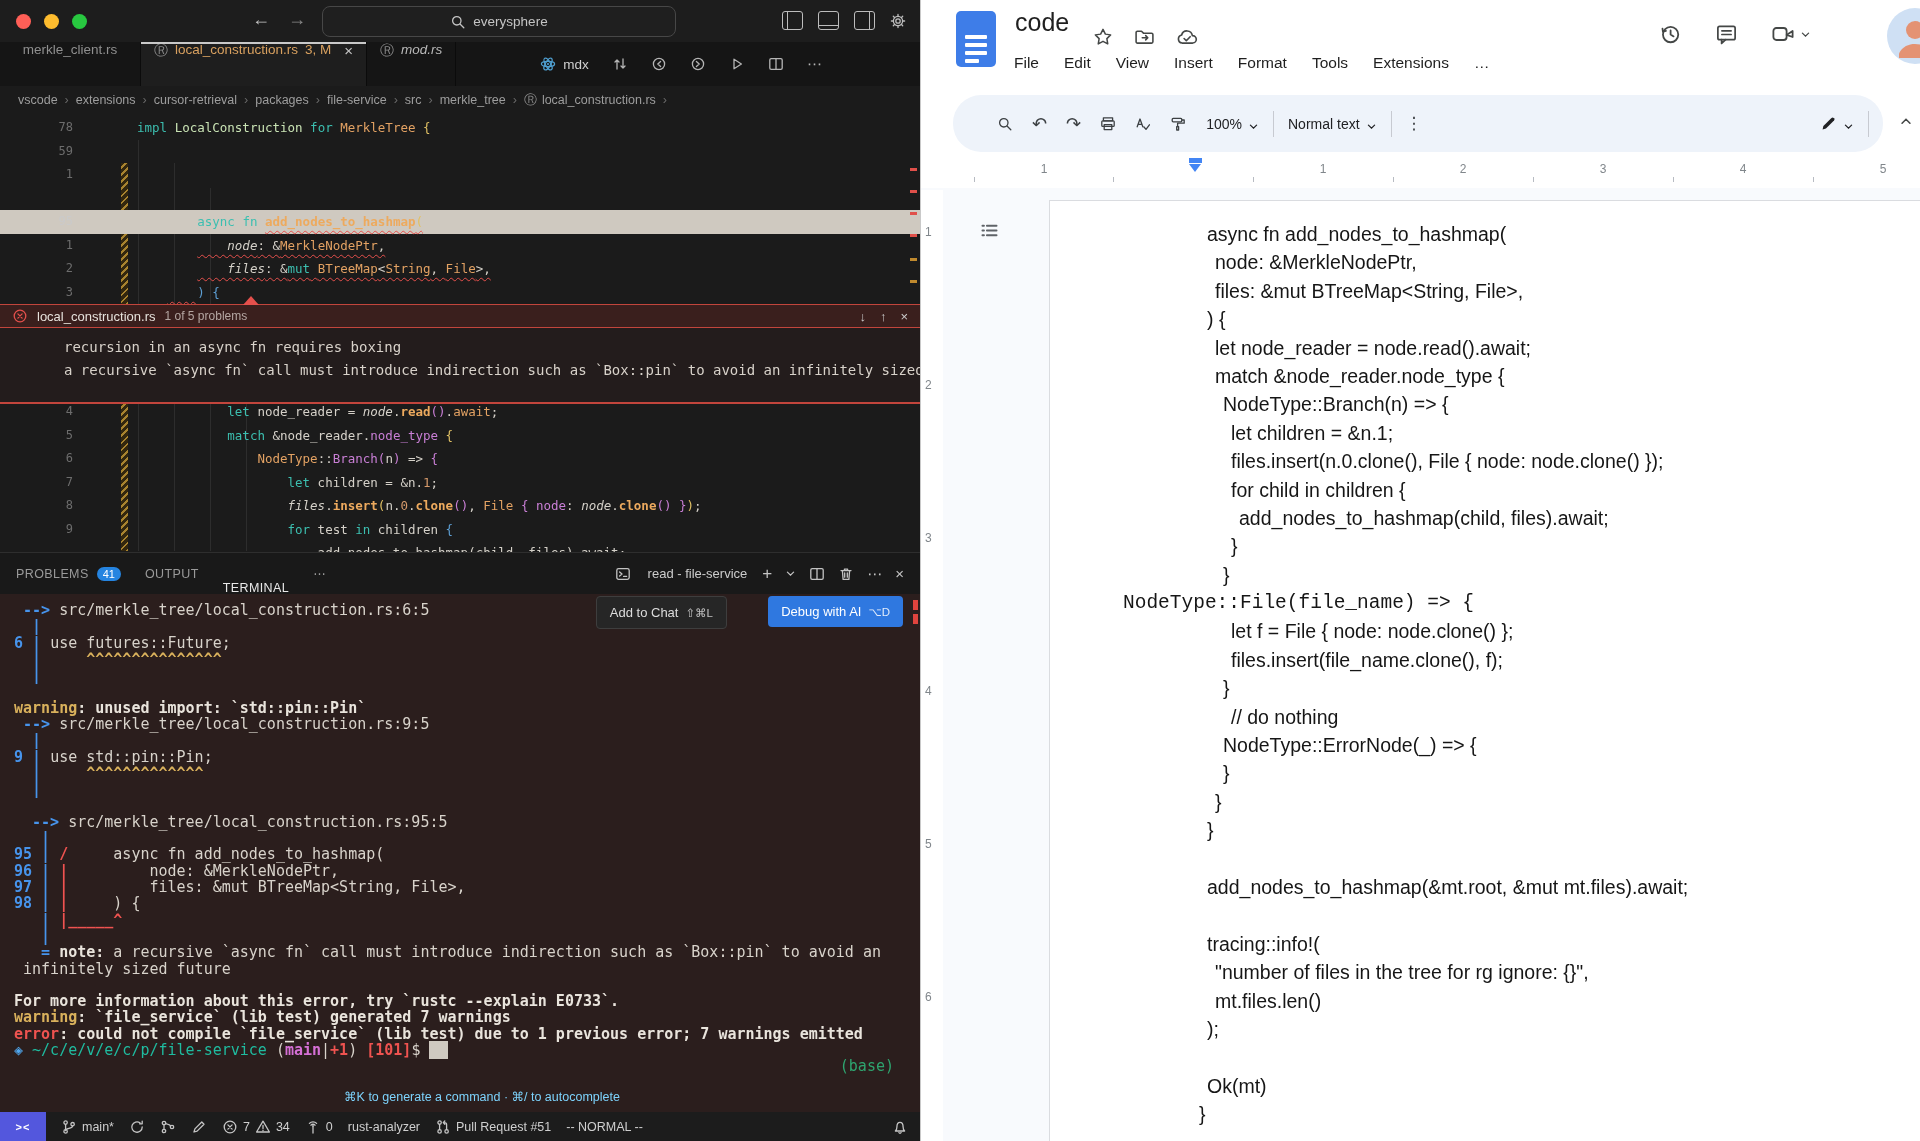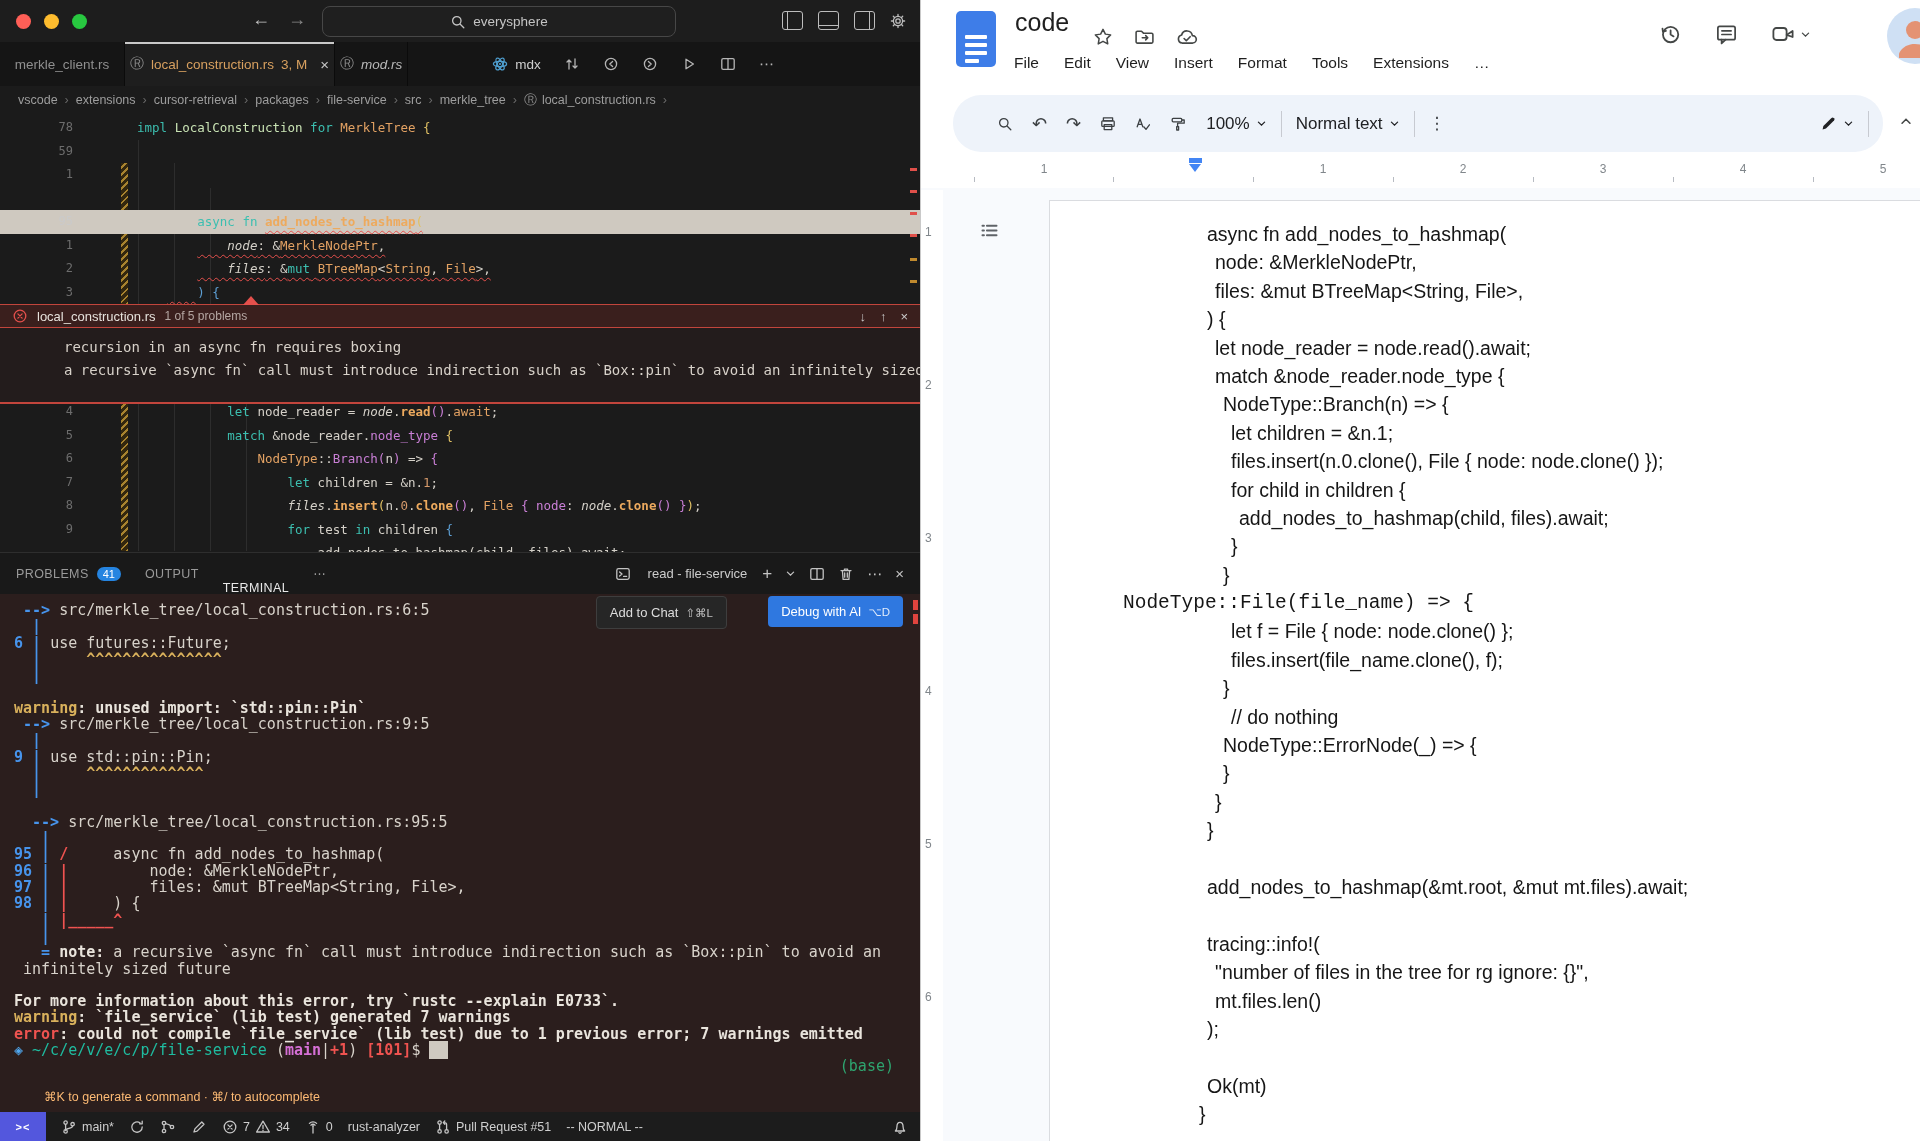--- a/index.html
+++ b/index.html
@@ -19,21 +19,21 @@
   .searchbox{position:absolute;left:322px;top:6px;width:352px;height:29px;border:1px solid #474747;
      border-radius:8px;background:#1f1f1f;display:flex;align-items:center;justify-content:center;gap:7px;
      color:#c4c4c4;font-size:13.5px;}
   .winicons{position:absolute;right:14px;top:11px;display:flex;gap:15px;color:#bdbdbd;}
   .paneicon{width:19px;height:17px;border:1.4px solid #bdbdbd;border-radius:3px;position:relative;}
   .paneicon.l::after{content:'';position:absolute;left:4px;top:0;bottom:0;width:1.4px;background:#bdbdbd;}
   .paneicon.b::after{content:'';position:absolute;left:0;right:0;bottom:3px;height:1.4px;background:#bdbdbd;}
   .paneicon.r::after{content:'';position:absolute;right:4px;top:0;bottom:0;width:1.4px;background:#bdbdbd;}
 
   .vs-tabbar{position:absolute;left:0;top:42px;width:920px;height:44px;background:#151515;display:flex;align-items:stretch;}
-  .tab{display:flex;align-items:center;gap:7px;padding:0 5px;border-right:1px solid #0b0b0b;
+  .tab{display:flex;align-items:flex-start;gap:7px;padding:0 13px;border-right:1px solid #0b0b0b;
        font-size:13.5px;color:#8f8f8f;position:relative;}
   .tab .ricon{color:#8a8a8a;font-size:14px;}
   .tab.active{background:#1e1e1e;color:#d8a05f;}
   .tab.active::before{content:'';position:absolute;left:0;right:0;top:0;height:2px;background:#c9c9c9;}
   .tab .close{color:#c5c5c5;font-size:15px;margin-left:6px;}
   .tab-acts{display:flex;align-items:center;gap:23px;margin-left:84px;color:#b5b5b5;}
   .mdxitem{display:flex;align-items:center;gap:7px;color:#cfcfcf;font-size:13.5px;}
 
   .vs-crumbs{position:absolute;left:0;top:86px;width:920px;height:28px;background:#1b1b1b;
      display:flex;align-items:center;padding-left:18px;font-size:12.5px;color:#9d9d9d;white-space:nowrap;}
@@ -83,21 +83,21 @@
   .tyb{color:#d9b15c;font-weight:bold}.tyc{color:#d9b15c;font-weight:bold}
   .trb{color:#ef5350;font-weight:bold}
   .tpath{color:#1fbca0}.tmag{color:#d670d6;font-weight:bold}.pic{color:#4fa8f0}
   .cur{background:#cfc9c0;color:transparent;}
   .tbase{position:absolute;right:26px;top:464px;color:#2ea46f;height:16.3px;line-height:16.3px;}
   .termbtn{position:absolute;top:2px;height:31px;display:flex;align-items:center;gap:7px;border-radius:4px;
      padding:0 13px;font-size:13px;font-family:"Liberation Sans",sans-serif;}
   .btn-chat{right:193px;background:#262626;border:1px solid #3e3e3e;color:#dddddd;}
   .btn-debug{right:17px;background:#2f78e0;color:#fff;}
   .keys{font-size:11.5px;opacity:.85;}
-  .thint{position:absolute;left:0;right:0;bottom:8px;text-align:left;color:#fdba74;font-size:12.5px;
+  .thint{position:absolute;left:0;right:0;bottom:8px;text-align:center;color:#7dd3fc;font-size:12.5px;
      font-family:"Liberation Sans",sans-serif;padding-left:44px;}
   .tmark{position:absolute;width:5px;right:2px;background:#e0443e;}
 
   .status{position:absolute;left:0;top:1112px;width:920px;height:29px;background:#1c1c1c;display:flex;
      align-items:center;font-size:12.5px;color:#cfcfcf;}
   .remotebox{width:46px;height:29px;background:#5357dd;color:#fff;display:flex;align-items:center;justify-content:center;
      font-weight:bold;font-size:11px;letter-spacing:1px;}
   .sitem{display:flex;align-items:center;gap:5px;margin-left:15px;white-space:nowrap;}
   .sitem .ic{color:#c5c5c5;}
   .sbell{margin-left:auto;margin-right:12px;color:#c5c5c5;}
@@ -114,21 +114,21 @@
   .gd-title-icons{position:absolute;left:172px;top:26px;display:flex;gap:21px;color:#444746;}
   .gd-menu{position:absolute;left:93px;top:54px;display:flex;gap:25px;font-size:15.5px;color:#1f1f1f;}
   .gd-right{position:absolute;right:110px;top:22px;display:flex;gap:33px;color:#444746;align-items:center;}
   .avatar{position:absolute;left:966px;top:8px;width:56px;height:56px;border-radius:50%;background:#cfe0f4;overflow:hidden;}
   .avatar svg{margin:10px 0 0 12px;}
 
   .gd-pill{position:absolute;left:32px;top:95px;width:930px;height:57px;background:#eef3fa;border-radius:28px;
      display:flex;align-items:center;padding:0 0 0 44px;box-sizing:border-box;color:#3c4043;}
   .gd-pill .tbgap{display:flex;align-items:center;gap:19px;}
   .tdiv{width:1px;height:26px;background:#c7cad1;margin:0 14px;}
-  .tlabel{font-size:17px;color:#202124;display:flex;align-items:center;gap:6px;}
+  .tlabel{font-size:14px;color:#202124;display:flex;align-items:flex-end;gap:6px;}
   .collapse{position:absolute;right:8px;top:114px;color:#444746;}
 
   .hruler{position:absolute;left:0;top:158px;width:1000px;height:30px;background:#fff;}
   .hruler .num{position:absolute;top:4px;font-size:12px;color:#80868b;transform:translateX(-50%);}
   .hruler .tick{position:absolute;bottom:6px;width:1px;height:5px;background:#b7bbc2;}
   .hmarker-rect{position:absolute;left:268px;top:158px;width:13px;height:5px;background:#4285f4;}
   .hmarker-tri{position:absolute;left:268px;top:164px;width:0;height:0;border-left:6.5px solid transparent;
      border-right:6.5px solid transparent;border-top:8px solid #4285f4;}
   .vruler{position:absolute;left:0;top:190px;width:22px;height:951px;background:#fff;}
   .vruler .num{position:absolute;left:4px;font-size:12px;color:#80868b;}

